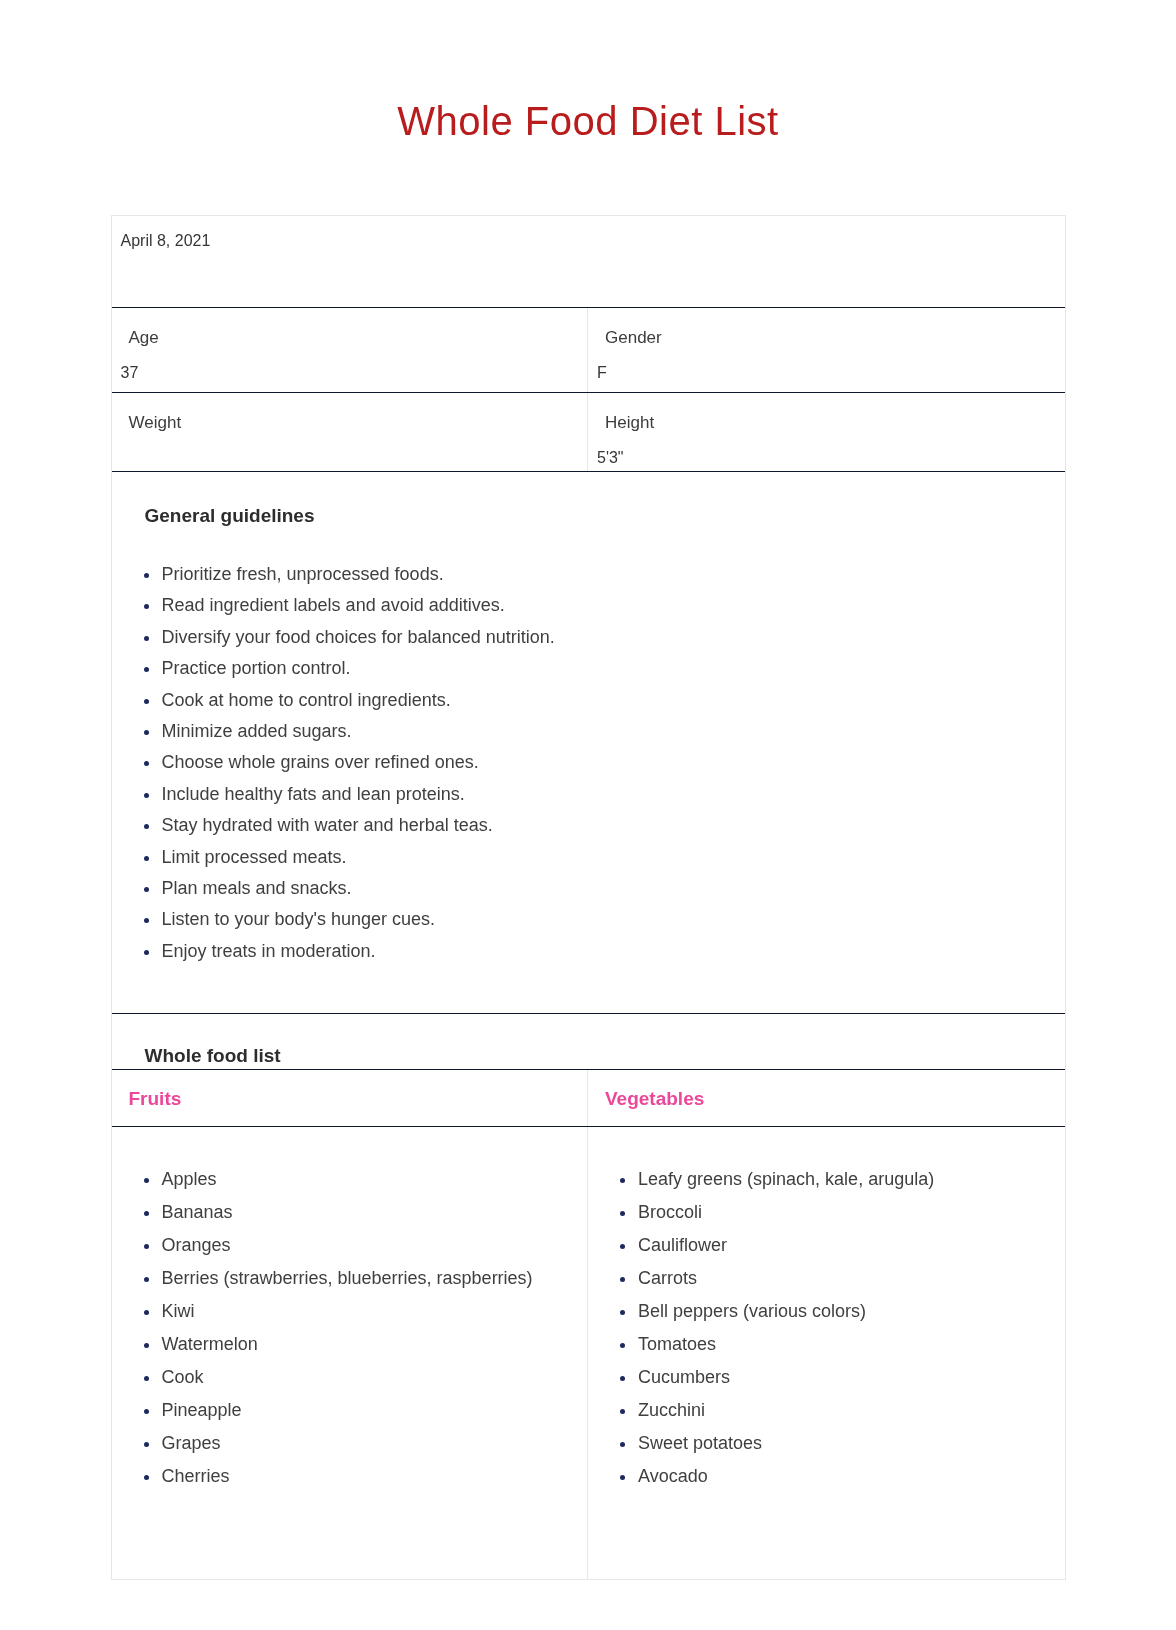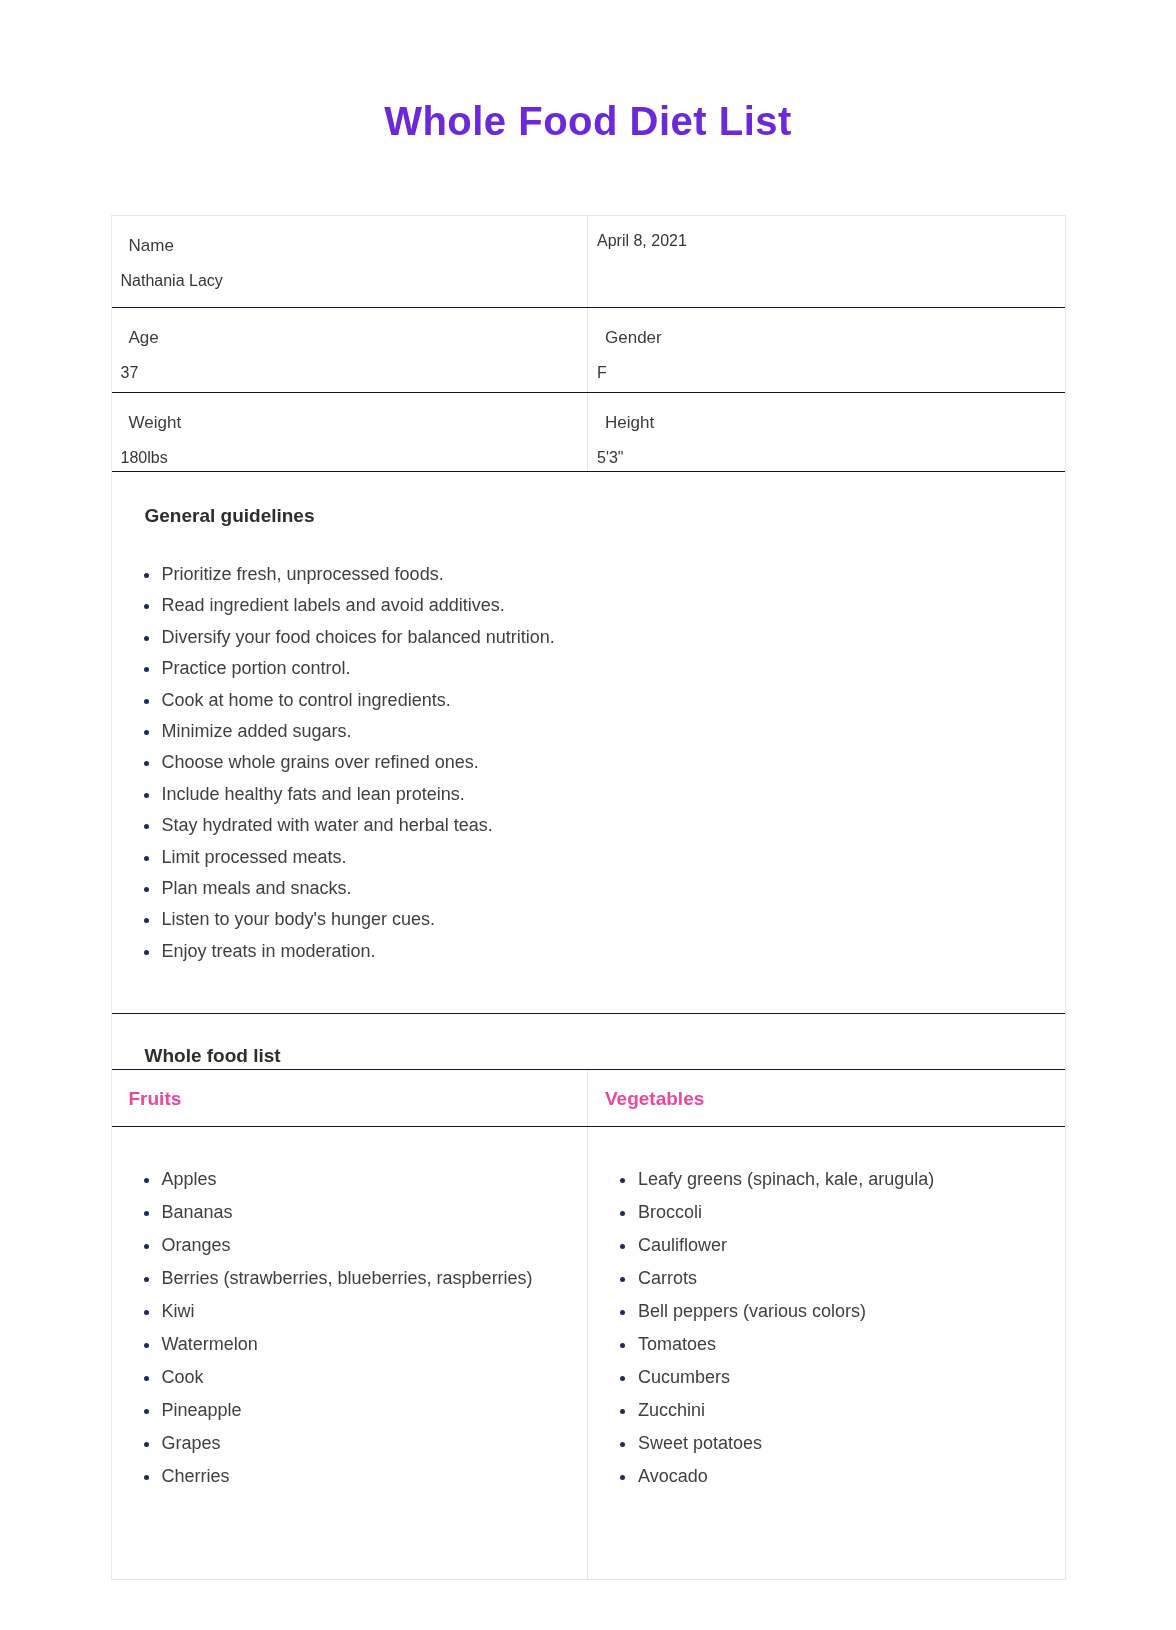--- a/index.html
+++ b/index.html
@@ -10,22 +10,22 @@
     height: 1630px;
     background: #ffffff;
     font-family: "Liberation Sans", "DejaVu Sans", sans-serif;
     overflow: hidden;
   }
   .page-title {
     margin: 97px 0 0 0;
     text-align: center;
     font-size: 40px;
     line-height: 48px;
-    font-weight: bold;
-    color: #6d28d9;
+    font-weight: normal;
+    color: #b91c1c;
     letter-spacing: 0.5px;
   }
   .doc {
     width: 955px;
     margin: 70px auto 0 auto;
     border: 1px solid #e7e7e7;
     background: #ffffff;
   }
   .row { position: relative; }
   .row + .row { border-top: 1px solid #0f172a; }
@@ -86,44 +86,39 @@
   .r-lists ul.bullets li { line-height: 32px; margin-bottom: 1px; }
 </style>
 </head>
 <body>
 
 <h1 class="page-title">Whole Food Diet List</h1>
 
 <div class="doc">
 
   <div class="row grid2 r-info1">
-    <div class="cell-left">
-      <div class="field-label">Name</div>
-      <div class="field-value">Nathania Lacy</div>
-    </div>
     <div class="cell-right">
       <div class="field-value">April 8, 2021</div>
     </div>
   </div>
 
   <div class="row grid2 r-info2">
     <div class="cell-left">
       <div class="field-label">Age</div>
       <div class="field-value">37</div>
     </div>
     <div class="cell-right">
       <div class="field-label">Gender</div>
       <div class="field-value">F</div>
     </div>
   </div>
 
   <div class="row grid2 r-info3">
     <div class="cell-left">
       <div class="field-label">Weight</div>
-      <div class="field-value">180lbs</div>
     </div>
     <div class="cell-right">
       <div class="field-label">Height</div>
       <div class="field-value">5'3"</div>
     </div>
   </div>
 
   <div class="row r-guidelines">
     <h3 class="section-heading">General guidelines</h3>
     <ul class="bullets">

